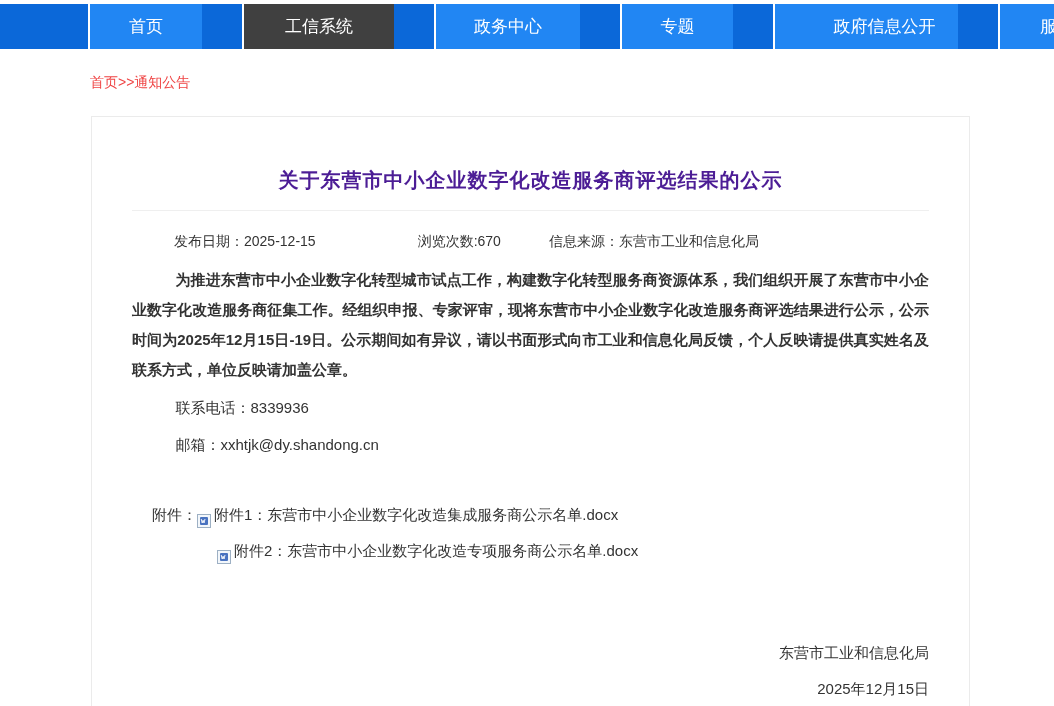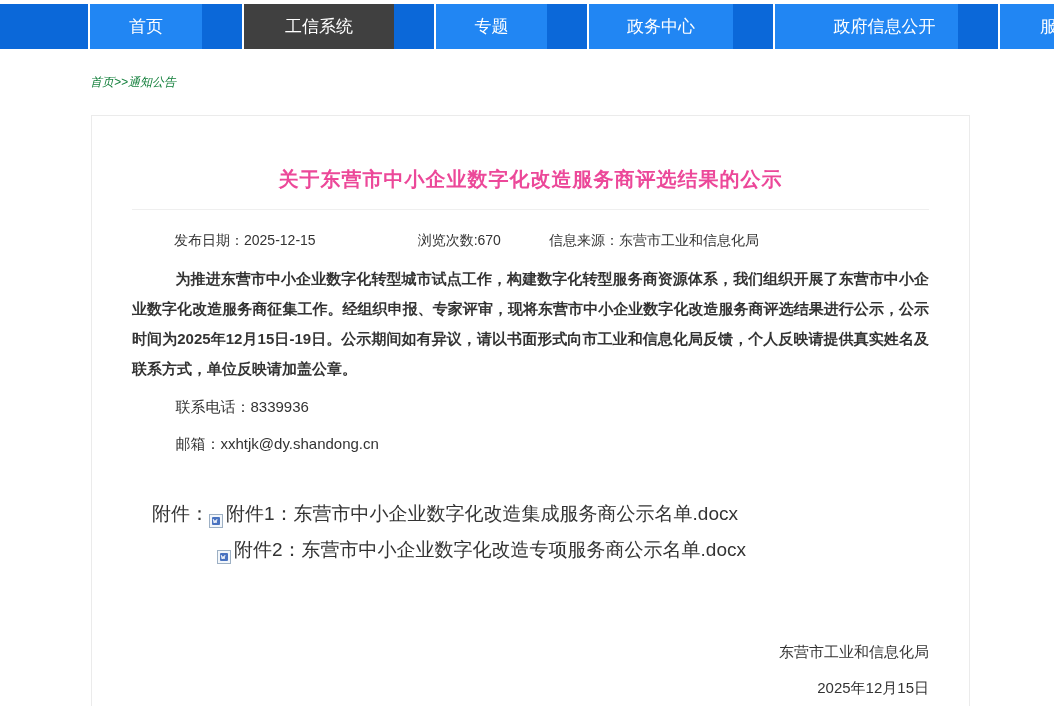--- a/index.html
+++ b/index.html
@@ -33,39 +33,38 @@
   .nav-item.w1 { width: 114px; }
   .nav-item.w2 { width: 152px; }
   .nav-item.w3 { width: 146px; }
   .nav-item.w4 { width: 113px; }
   .nav-item.w5 { width: 185px; padding-left: 36px; }
   .nav-item.w6 { width: 152px; border-right: 2px solid #eab308; }
   .nav-item.active { background: #404040; }
   
   .breadcrumb {
     margin: 25px 0 0 90px;
-    font-size: 12px;
-    color: #15803d;
-    font-style: italic;
+    font-size: 14px;
+    color: #ef4444;
   }
   
   .card {
     margin: 24px 0 0 91px;
     width: 879px;
     height: 640px;
     border: 1px solid #ebebeb;
     background: #ffffff;
     padding: 0 40px;
   }
   .article-title {
     margin-top: 50px;
     text-align: center;
     font-size: 20px;
     font-weight: bold;
-    color: #ec4899;
+    color: #4c1d95;
     letter-spacing: 1px;
   }
   .title-divider {
     margin-top: 16px;
     border-bottom: 1px solid #efefef;
   }
   .meta-row {
     display: flex;
     align-items: flex-end;
     height: 40px;
@@ -78,21 +77,21 @@
   .article-body {
     margin-top: 14px;
     font-size: 15px;
     line-height: 30px;
     text-align: justify;
     font-weight: bold;
   }
   .article-body .para { text-indent: 2.9em; }
   .contact-line { margin-top: 9px; padding-left: 2.9em; font-size: 15px; line-height: 28px; }
   
-  .attachments { margin-top: 42px; font-size: 19px; }
+  .attachments { margin-top: 42px; font-size: 15px; }
   .attach-row { display: flex; align-items: center; line-height: 28px; }
   .attach-row.first { margin-left: 20px; }
   .attach-row.second { margin-left: 85px; margin-top: 8px; }
   .attach-label { flex: 0 0 auto; }
   .docx-icon {
     display: inline-block;
     width: 14px; height: 14px;
     margin-right: 3px;
     flex: 0 0 auto;
     position: relative; top: 1px;
@@ -104,22 +103,22 @@
   .signature .date { line-height: 28px; margin-top: 8px; }
 </style>
 </head>
 <body>
 
 <div class="topbar">
   <div class="nav-pad-left"></div>
   <div class="nav-menu">
     <div class="nav-item w1">首页</div>
     <div class="nav-item w2 active">工信系统</div>
+    <div class="nav-item w3">政务中心</div>
     <div class="nav-item w4">专题</div>
-    <div class="nav-item w3">政务中心</div>
     <div class="nav-item w5">政府信息公开</div>
     <div class="nav-item w6">服务互动</div>
   </div>
 </div>
 
 <div class="breadcrumb">首页&gt;&gt;通知公告</div>
 
 <div class="card">
 
   <div class="article-title">关于东营市中小企业数字化改造服务商评选结果的公示</div>

